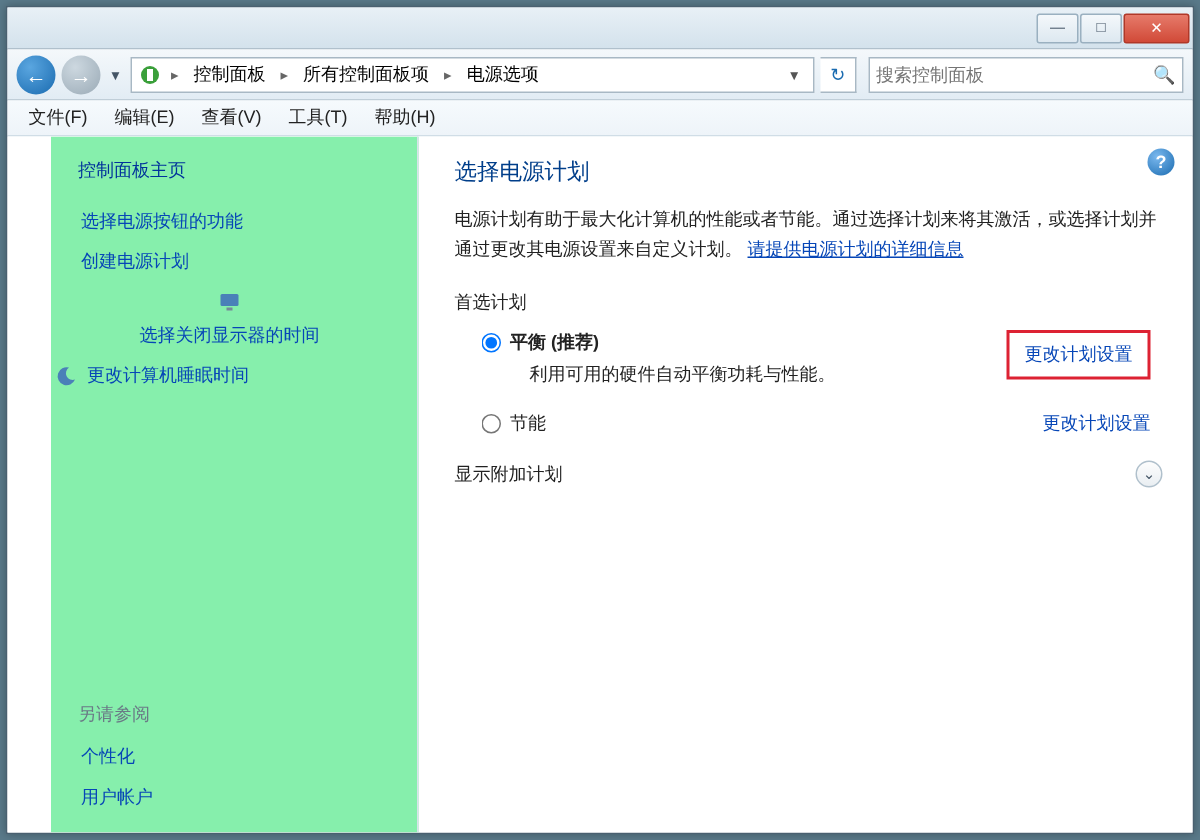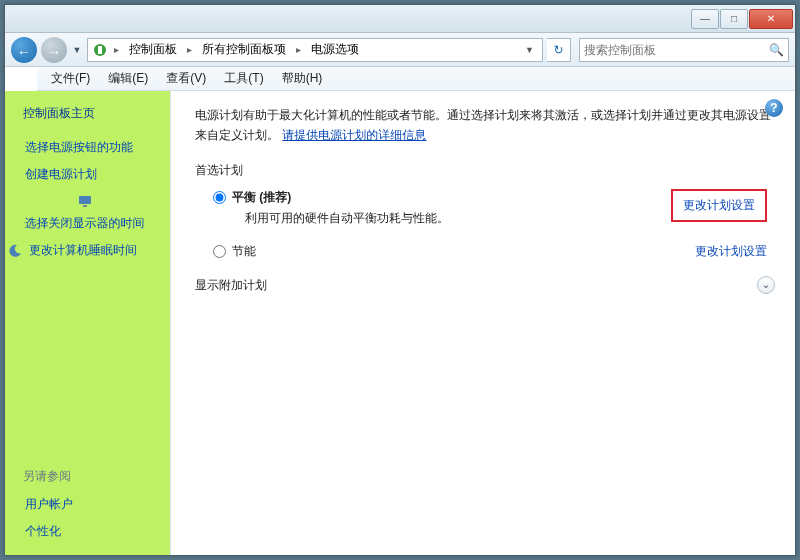--- a/index.html
+++ b/index.html
@@ -14,24 +14,24 @@
   .nav-dd { width:12px; text-align:center; color:#456; font-size:9px; }
   .addressbar { flex:1; height:24px; border:1px solid #a8b8c4; background:#fff; display:flex; align-items:center; padding:0 4px; gap:4px; }
   .addr-icon { width:16px; height:16px; display:inline-block; }
   .crumb-sep { color:#666; font-size:10px; padding:0 2px; }
   .crumb { color:#000; padding:2px 4px; }
   .addr-dd { margin-left:auto; color:#555; font-size:9px; padding:0 4px; }
   .refresh-btn { width:24px; height:24px; border:1px solid #a8b8c4; border-left:none; background:#fff; display:flex; align-items:center; justify-content:center; color:#1a6bb0; }
   .searchbox { width:210px; height:24px; border:1px solid #a8b8c4; background:#fff; display:flex; align-items:center; padding:0 4px; margin-left:4px; }
   .searchbox input { border:none; outline:none; flex:1; font-size:12px; color:#888; background:transparent; }
   .search-icon { color:#1a6bb0; font-size:12px; }
-  .menubar { height:24px; background: linear-gradient(to bottom,#f6fafd,#eef4f9); border-bottom:1px solid #d0dde6; display:flex; align-items:center; padding:0 6px; gap:2px;margin-left:32px; }
+  .menubar { height:24px; background: linear-gradient(to bottom,#f6fafd,#eef4f9); border-bottom:1px solid #d0dde6; display:flex; align-items:center; padding:0 6px; gap:2px; }
   .menu-item { padding:3px 8px; color:#222; }
   .body { flex:1; display:flex; background:#fff; overflow:hidden; }
-  .sidebar { width:166px; background:#bef264; border-right:1px solid #d8e2ea; padding:14px 6px 10px 18px; display:flex; flex-direction:column; }
+  .sidebar { width:245px; background:#86efac; border-right:1px solid #d8e2ea; padding:14px 6px 10px 18px; display:flex; flex-direction:column;margin-left:29px; }
   .sidebar-heading { color: #00329b; font-size:12px; margin-bottom:12px; }
   .sidebar-link { color:#0646b7; padding:5px 2px; cursor:pointer; display:flex; align-items:center; gap:6px; }
   .sidebar-link .ico { width:16px; height:16px; display:inline-block; }
   .sidebar-bottom { margin-top:auto; padding-top:8px; }
   .sidebar-sec-label { color:#6a7a86; margin-bottom:6px; }
   .content { flex:1; padding:14px 20px 10px 24px; position:relative; color:#222; }
   .help-icon { position:absolute; top:8px; right:12px; width:18px; height:18px; border-radius:50%; background:radial-gradient(circle at 35% 30%,#7ab8ee,#1a6bb0); color:#fff; display:flex; align-items:center; justify-content:center; font-size:12px; font-weight:bold; }
   h1.page-title { color:#003e8a; font-size:15px; font-weight:normal; margin-bottom:12px; }
   .desc { font-size:12px; line-height:1.7; margin-bottom:16px; }
   .desc a { color:#0646b7; text-decoration:underline; }
@@ -118,28 +118,29 @@
         <span class="ico">
           <svg viewBox="0 0 16 16">
               <path d="M10 2 A6 6 0 1 0 14 10 A4.5 4.5 0 0 1 10 2" fill="#4a80b8"></path>
             </svg>
         </span>
         <span>更改计算机睡眠时间</span>
       </div>
 
       <div class="sidebar-bottom">
         <div class="sidebar-sec-label">另请参阅</div>
+        <div class="sidebar-link">个性化</div>
         <div class="sidebar-link">用户帐户</div>
-        <div class="sidebar-link">个性化</div>
       </div>
     </div>
 
     <div class="content">
       <div class="help-icon">?</div>
 
+      <h1 class="page-title">选择电源计划</h1>
 
       <p class="desc">
         <span>电源计划有助于最大化计算机的性能或者节能。通过选择计划来将其激活，或选择计划并通过更改其电源设置来自定义计划。</span>
         <a href="#">请提供电源计划的详细信息</a>
       </p>
 
       <div class="section-label">首选计划</div>
 
       <div class="plan">
         <div class="plan-row">

